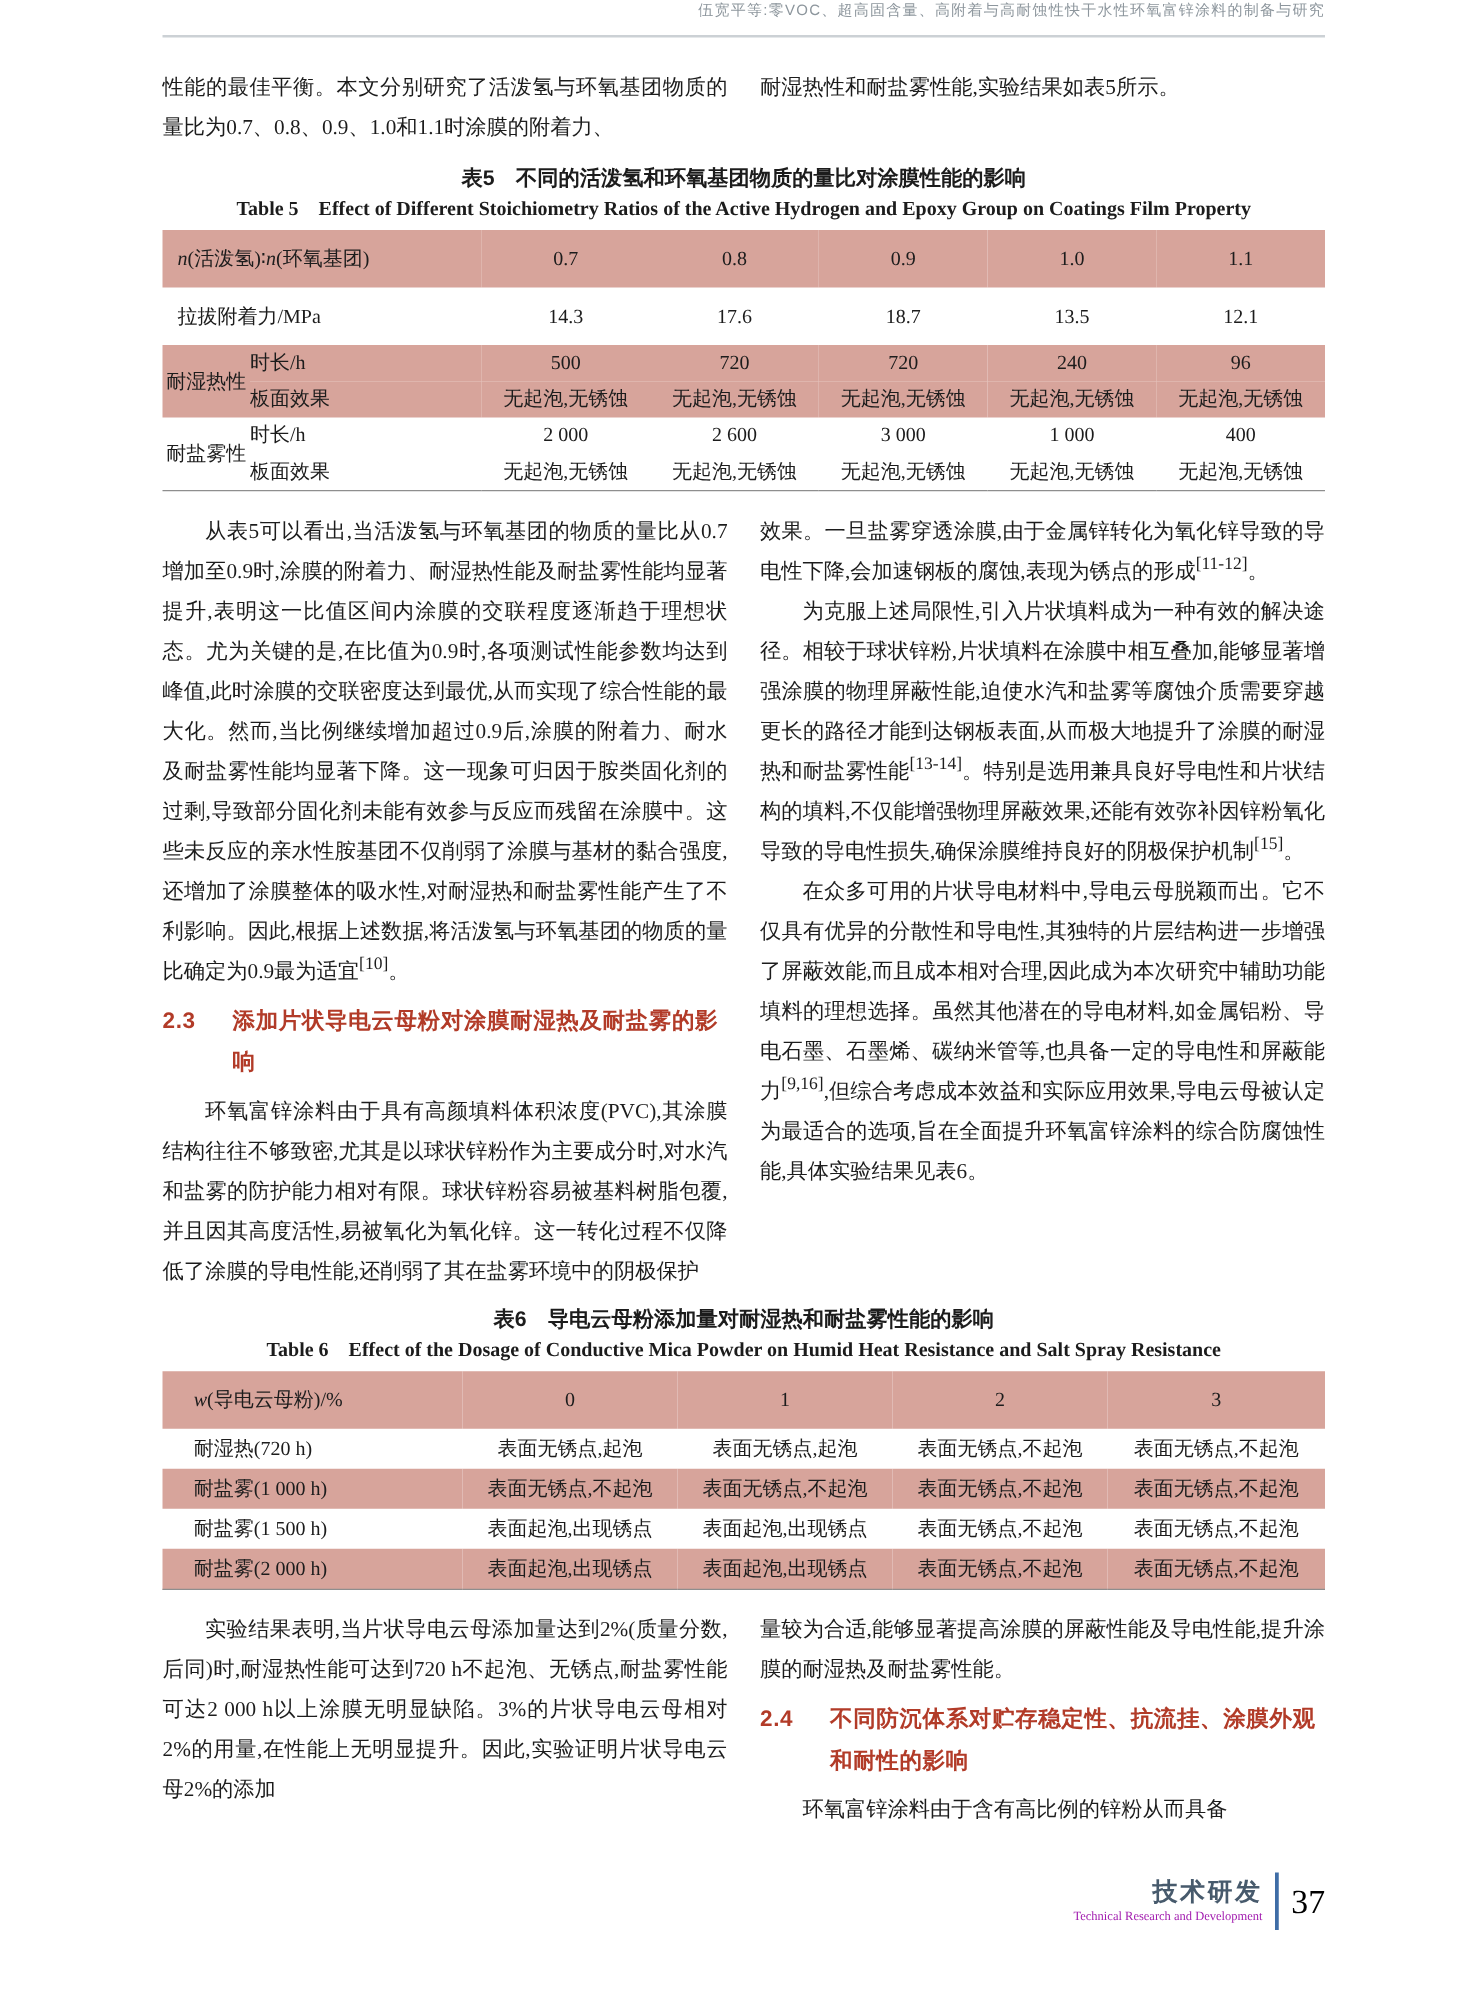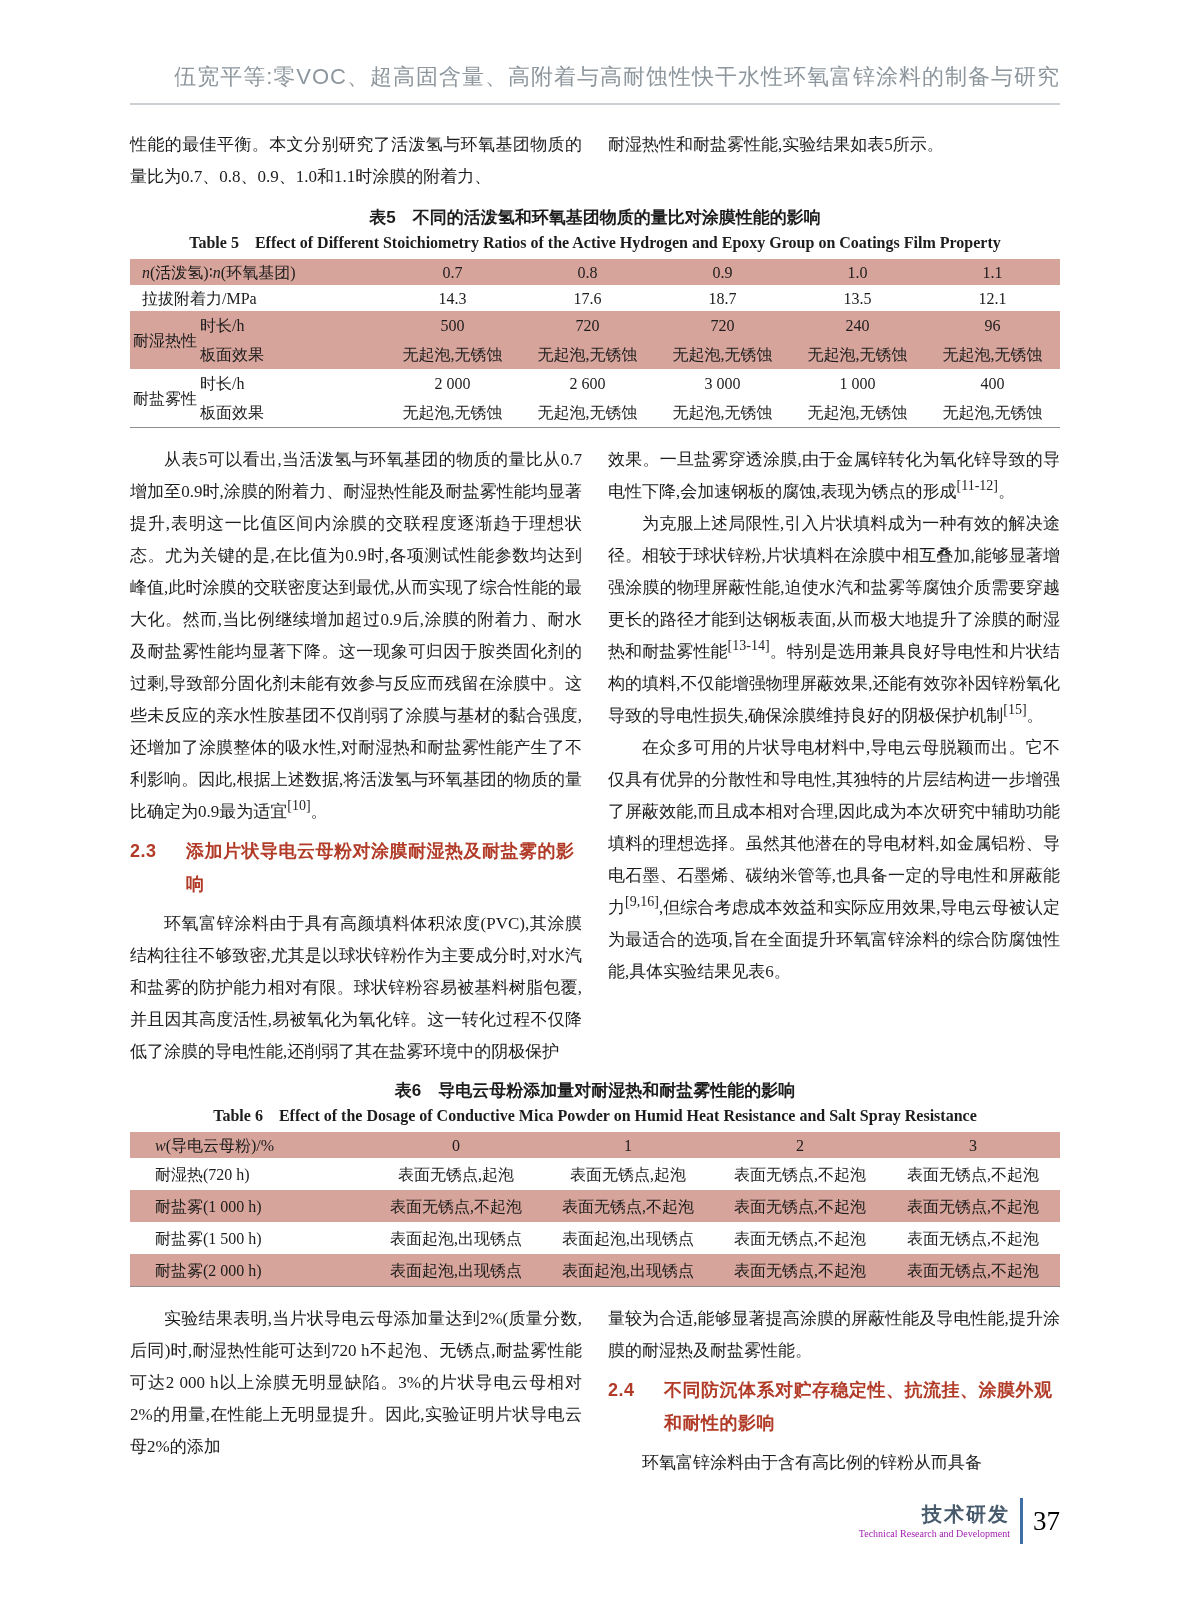--- a/index.html
+++ b/index.html
@@ -1,23 +1,23 @@
 <!DOCTYPE html>
 <html><head>
 <meta charset="utf-8">
 <style>
   html,body{margin:0;padding:0;background:#ffffff;}
   .page{position:relative;width:1187px;height:1600px;background:#ffffff;overflow:hidden;
         font-family:"Liberation Serif","DejaVu Serif",serif;color:#1c1c1c;}
   .content{margin-left:130px;width:930px;}
 
   
-  .running{padding-top:62px;padding-bottom:11px;border-bottom:2px solid #ccd1d5;
+  .running{padding-bottom:11px;border-bottom:2px solid #ccd1d5;
            text-align:right;font-family:"Liberation Sans","DejaVu Sans",sans-serif;
-           font-size:22px;color:#8d969d;letter-spacing:1px;}
+           font-size:12px;color:#8d969d;letter-spacing:1px;}
 
   
   .cols{display:flex;gap:26px;}
   .col{width:452px;}
   p.body{margin:0;font-size:17px;line-height:32px;text-align:justify;text-indent:2em;}
   p.cont{text-indent:0;}
   sup{font-size:14px;line-height:0;}
   .intro-row{margin-top:24px;}
   .main-row{margin-top:16px;}
   .bottom-row{margin-top:16px;}
@@ -30,21 +30,21 @@
 
   
   .tbl-block{margin-top:12px;}
   .tbl6-block{margin-top:10px;}
   .tbl-title-zh{text-align:center;font-family:"Liberation Sans","DejaVu Sans",sans-serif;
                 font-weight:bold;font-size:17px;line-height:25px;}
   .tbl-title-en{text-align:center;font-weight:bold;font-size:16px;line-height:25px;}
   table.tbl{border-collapse:collapse;table-layout:fixed;width:930px;margin-top:4px;
             border-bottom:1.5px solid #8e8e8e;font-size:16px;}
   table.tbl td{text-align:center;padding:0;height:29px;line-height:21px;vertical-align:middle;}
-  table.tbl tr.h td{height:26px;}
+  table.tbl tr.h td{height:46px;}
   table.tbl6 td{height:32px;}
   tr.pink td, td.pink{background:#d7a49b;}
   td.lbl{text-align:left !important;padding-left:12px !important;}
   td.lbl6{text-align:left !important;padding-left:25px !important;}
   td.sub{text-align:left !important;}
 
   
   .footer{position:absolute;top:1498px;right:127px;display:flex;align-items:center;}
   .f-txt{text-align:right;}
   .f-zh{font-family:"Liberation Sans","DejaVu Sans",sans-serif;font-weight:bold;font-size:20px;

